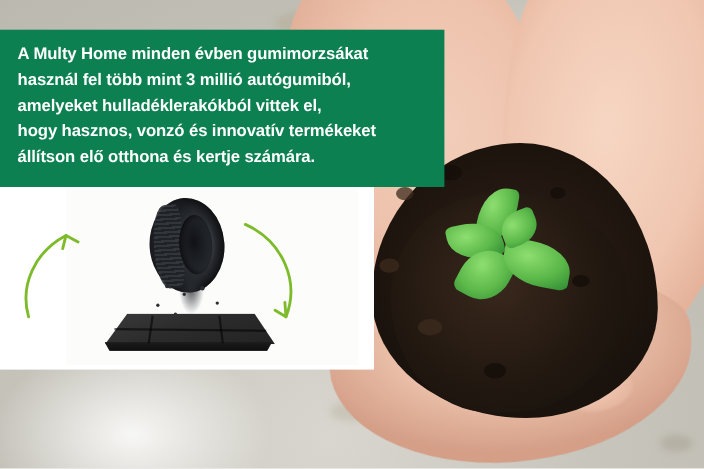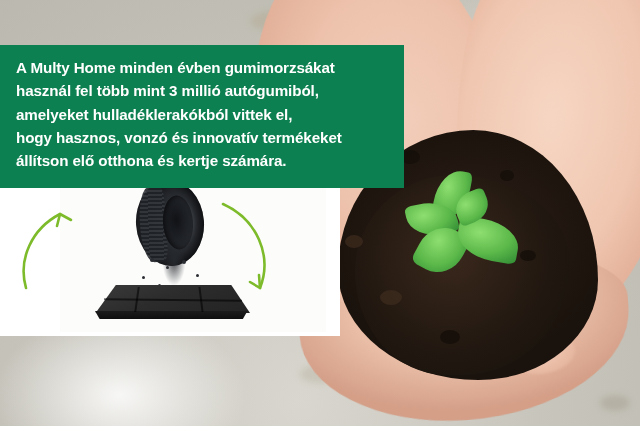--- a/index.html
+++ b/index.html
@@ -122,21 +122,20 @@
   
   .green-panel {
     position: absolute;
     left: 0;
     top: 27px;
     width: 404px;
     height: 143px;
     background: #0c8050;
     box-sizing: border-box;
     padding: 11px 26px 0 16px;
-    margin-top: 18px;
   }
   .green-panel p {
     margin: 0;
     color: #ffffff;
     font-size: 15.2px;
     font-weight: bold;
     line-height: 23.3px;
     letter-spacing: -0.1px;
     white-space: pre-line;
   }

